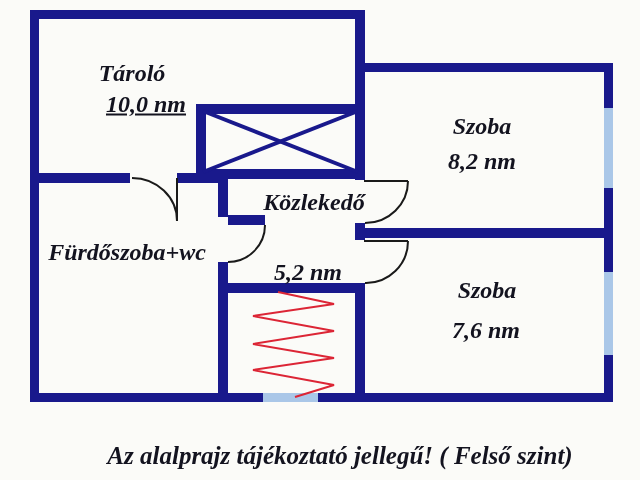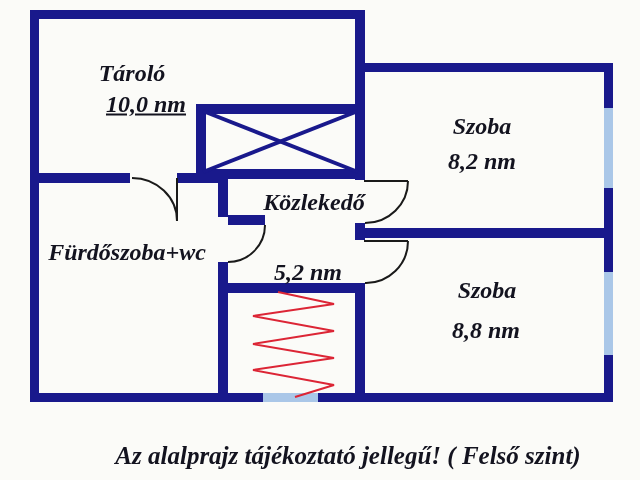--- a/index.html
+++ b/index.html
@@ -84,17 +84,17 @@
 
   <div class="room-label" style="left:482px;top:126px;">Szoba</div>
   <div class="room-area" style="left:482px;top:161px;text-align:right;">8,2 nm</div>
 
   <div class="room-label" style="left:314px;top:202px;">Közlekedő</div>
   <div class="room-area" style="left:308px;top:231px;margin-top:41px;">5,2 nm</div>
 
   <div class="room-label" style="left:127px;top:252px;">Fürdőszoba+wc</div>
 
   <div class="room-label" style="left:487px;top:290px;">Szoba</div>
-  <div class="room-area" style="left:486px;top:330px;">8,8 nm</div>
+  <div class="room-area" style="left:486px;top:330px;">7,6 nm</div>
 
-  <div class="caption" style="left:348px;top:456px;">Az alalprajz tájékoztató jellegű! ( Felső szint)</div>
+  <div class="caption" style="left:340px;top:456px;">Az alalprajz tájékoztató jellegű! ( Felső szint)</div>
 
 </div>
 
 </body></html>

